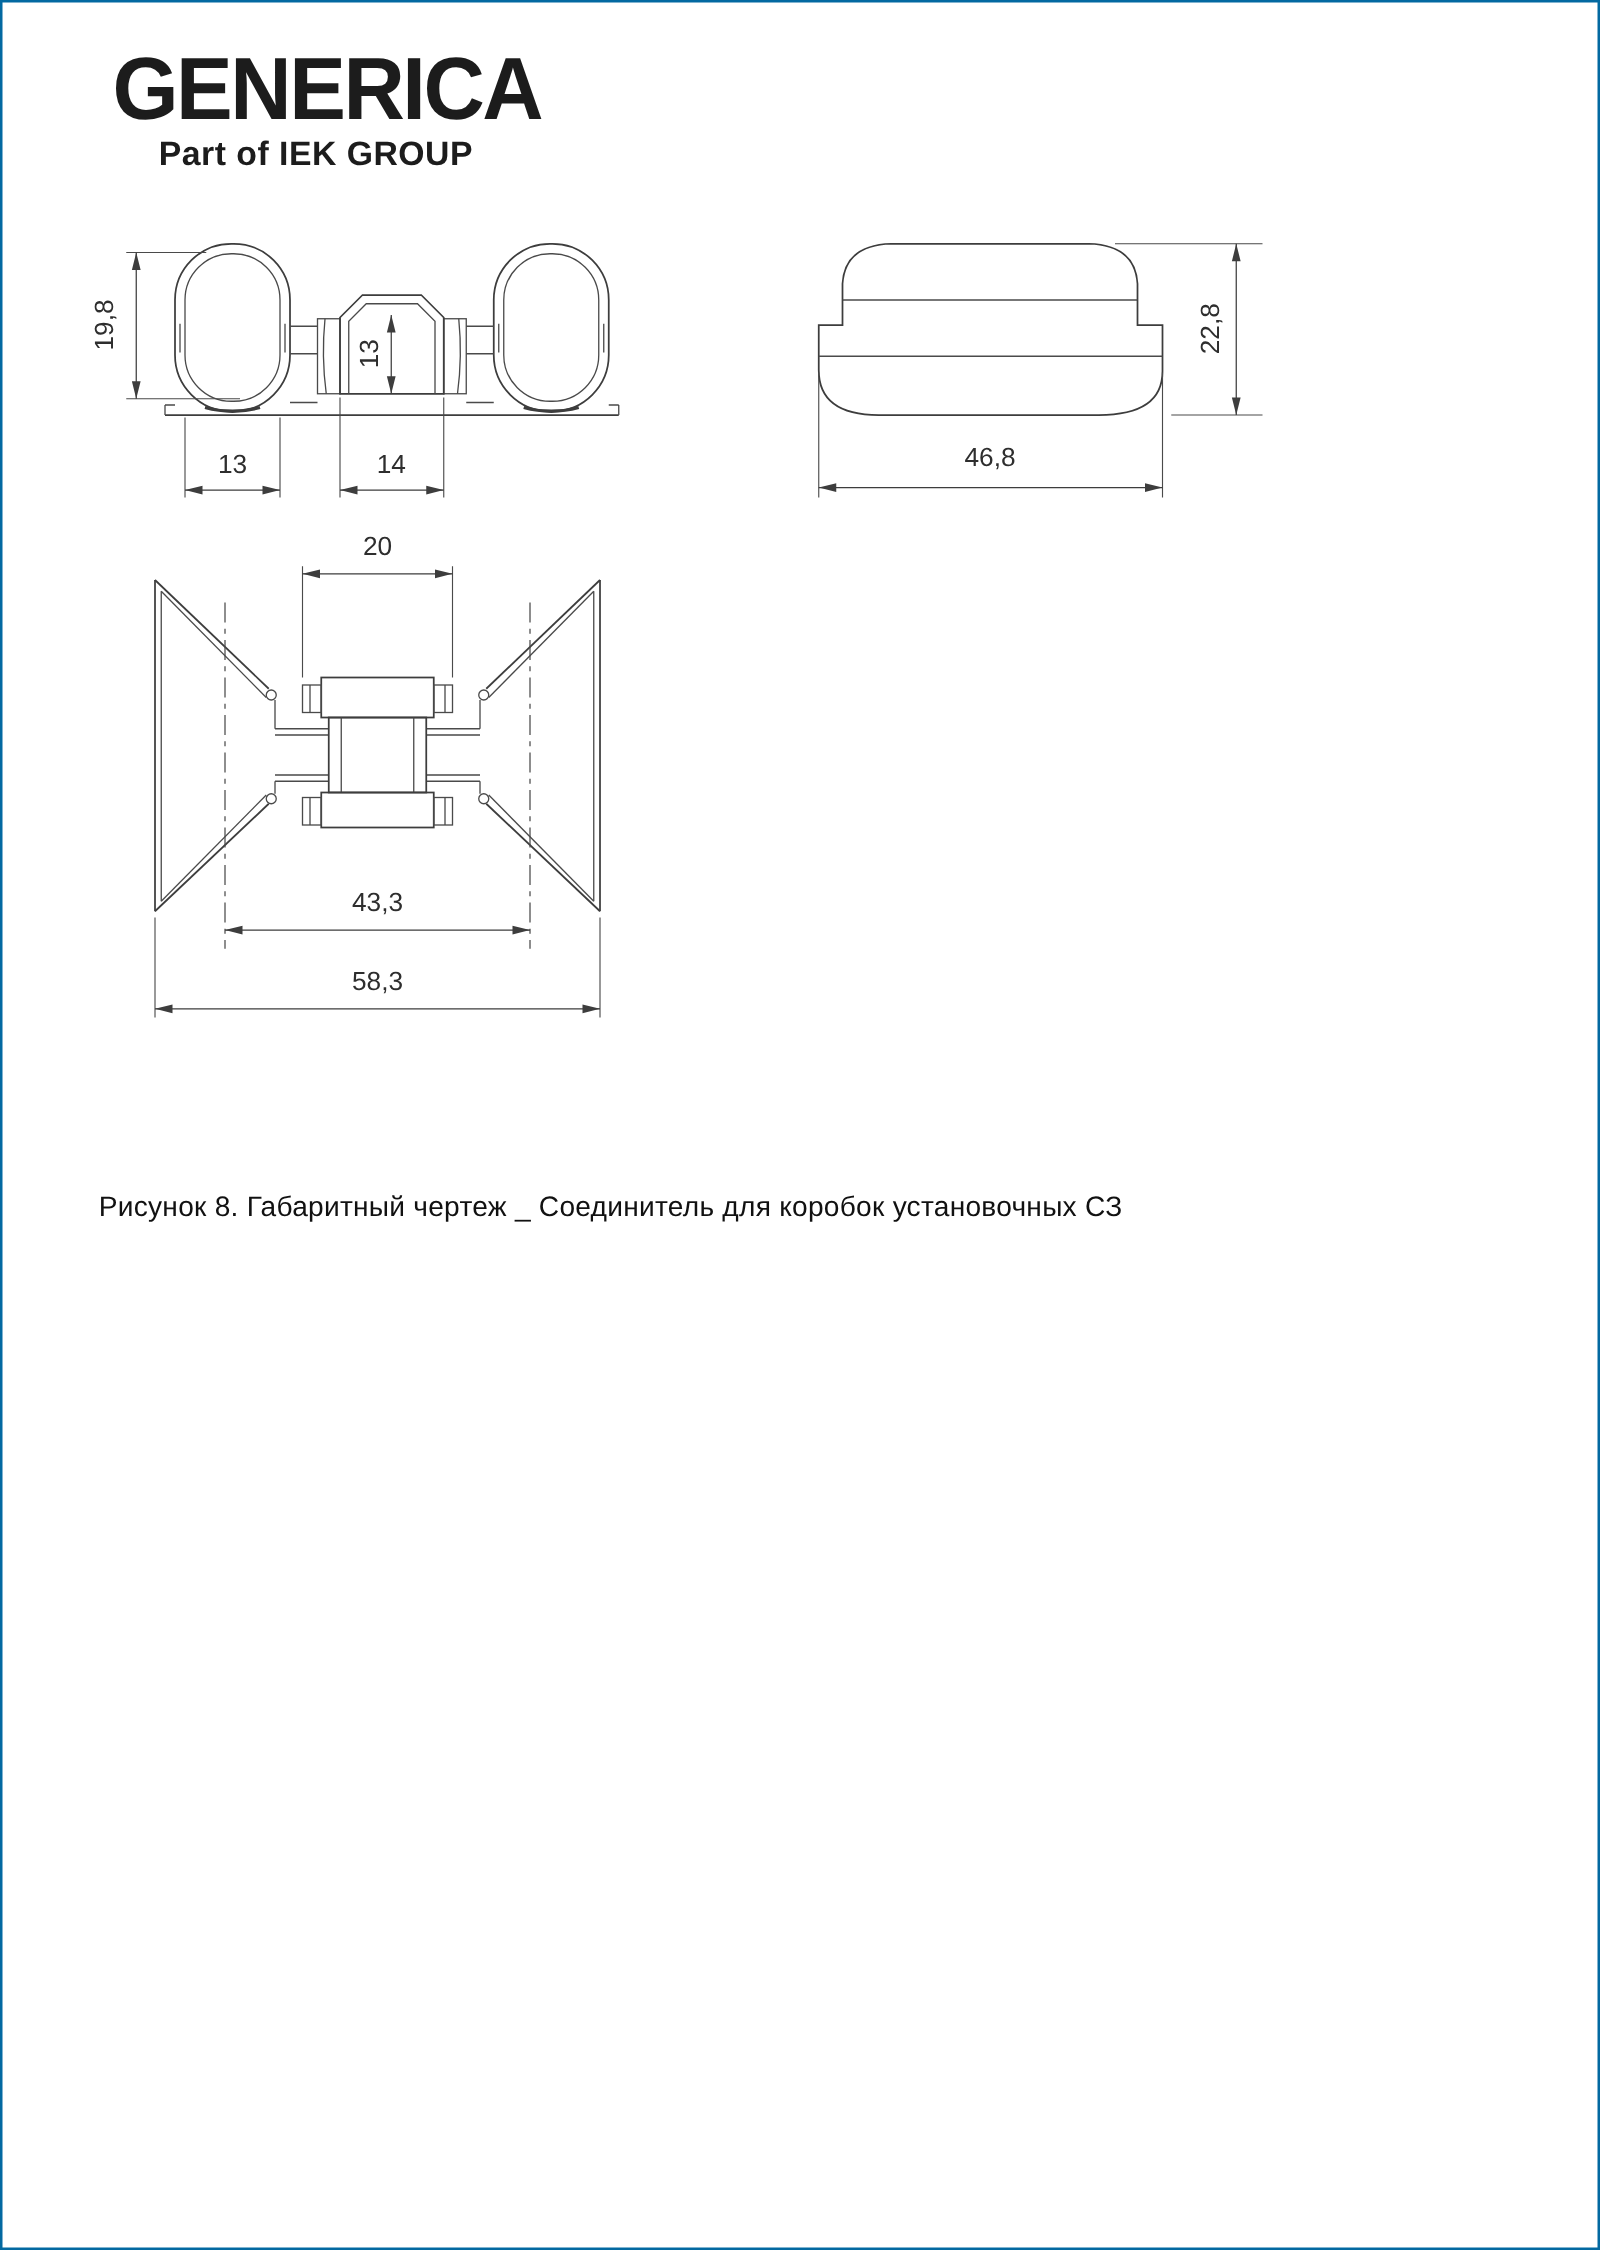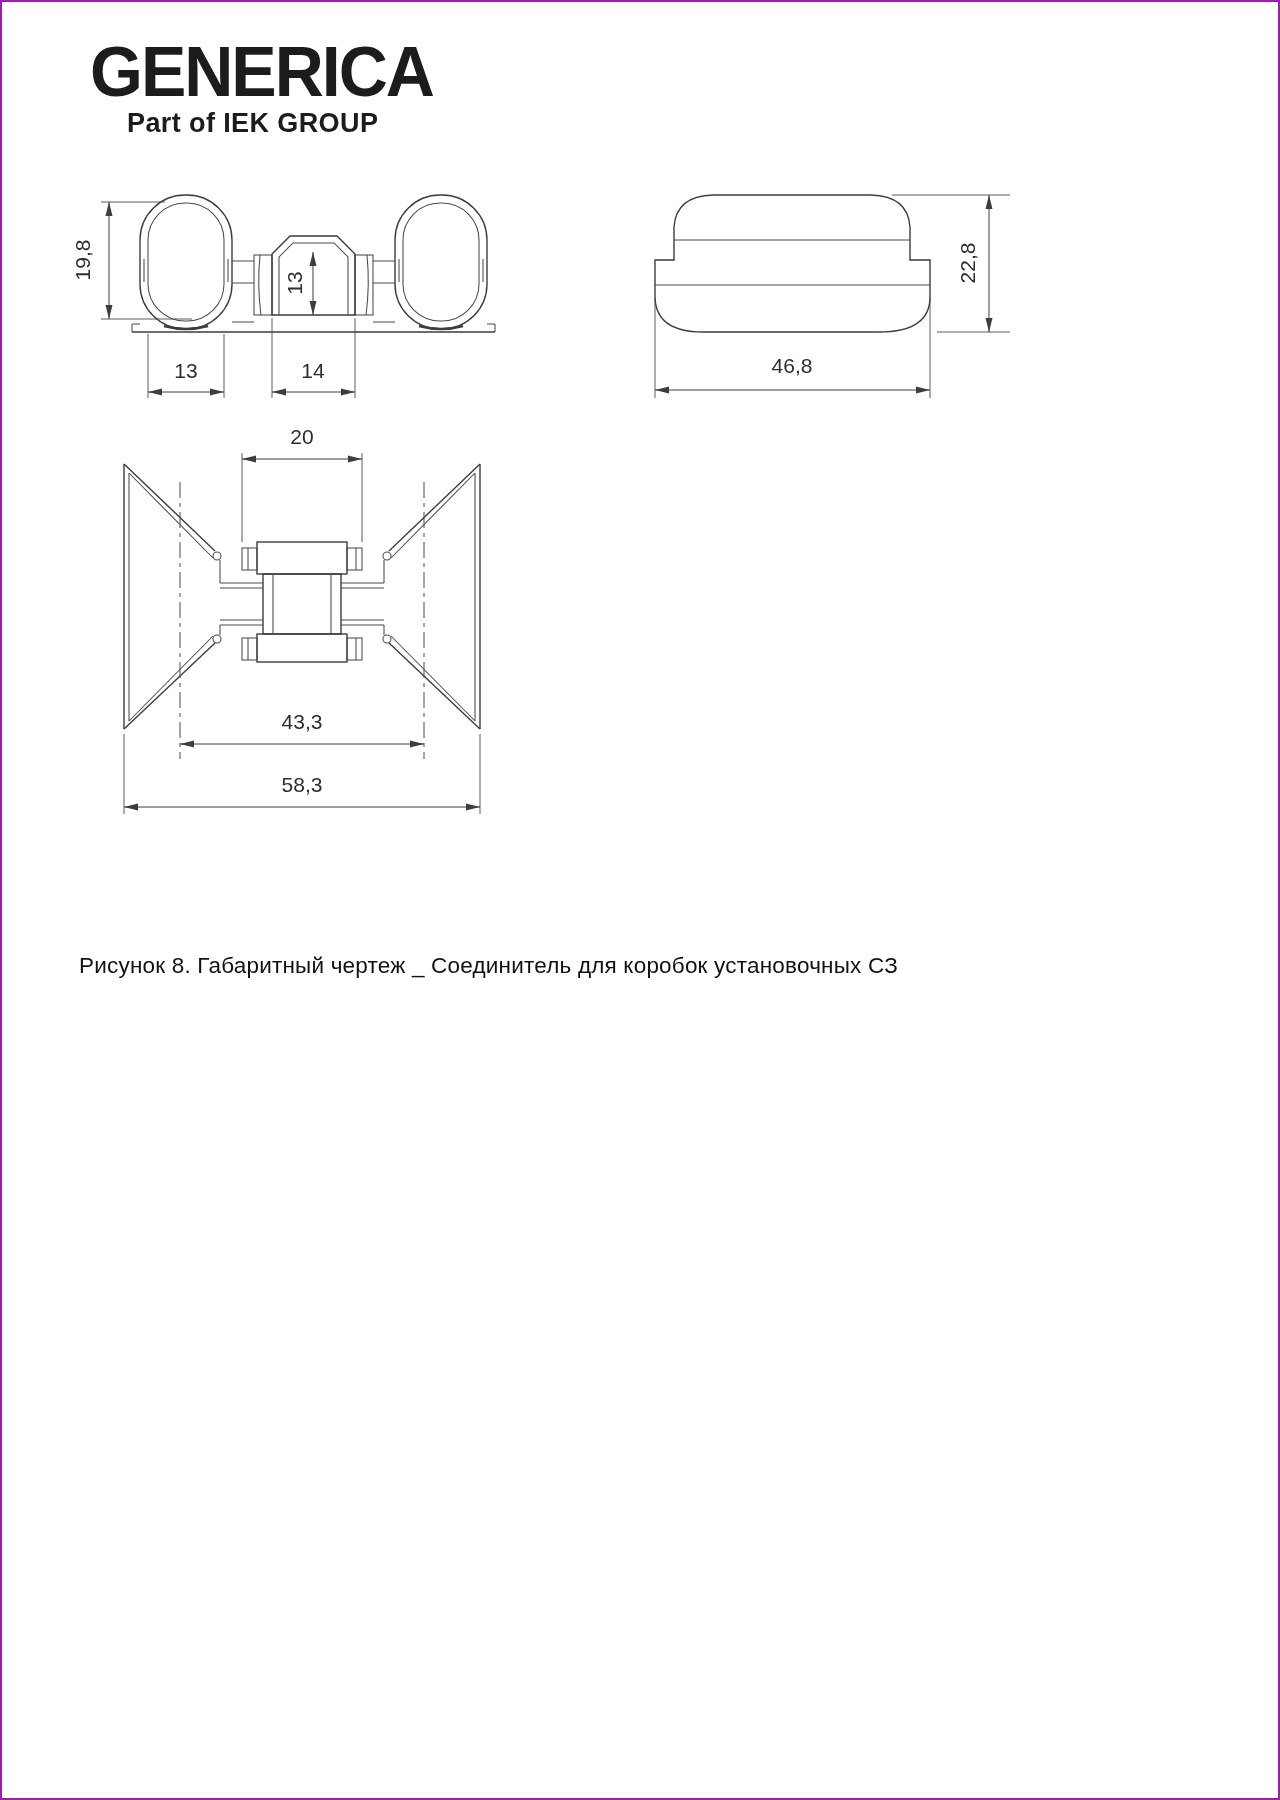--- a/index.html
+++ b/index.html
@@ -1,21 +1,21 @@
 <!DOCTYPE html>
 <html><head>
 <meta charset="utf-8">
 <style>
   html,body{margin:0;padding:0;background:#e9e9e9;}
   .page{
     position:relative;
     width:1280px;height:1800px;
     margin:0 auto;
     background:#ffffff;
-    border:2px solid #a21caf;
+    border:2px solid #0369a1;
     box-sizing:border-box;
     overflow:hidden;
     font-family:"Liberation Sans", sans-serif;
   }
   .logo{
     position:absolute;left:88px;top:34px;
     color:#1c1c1c;
   }
   .logo .brand{
     font-size:68px;

